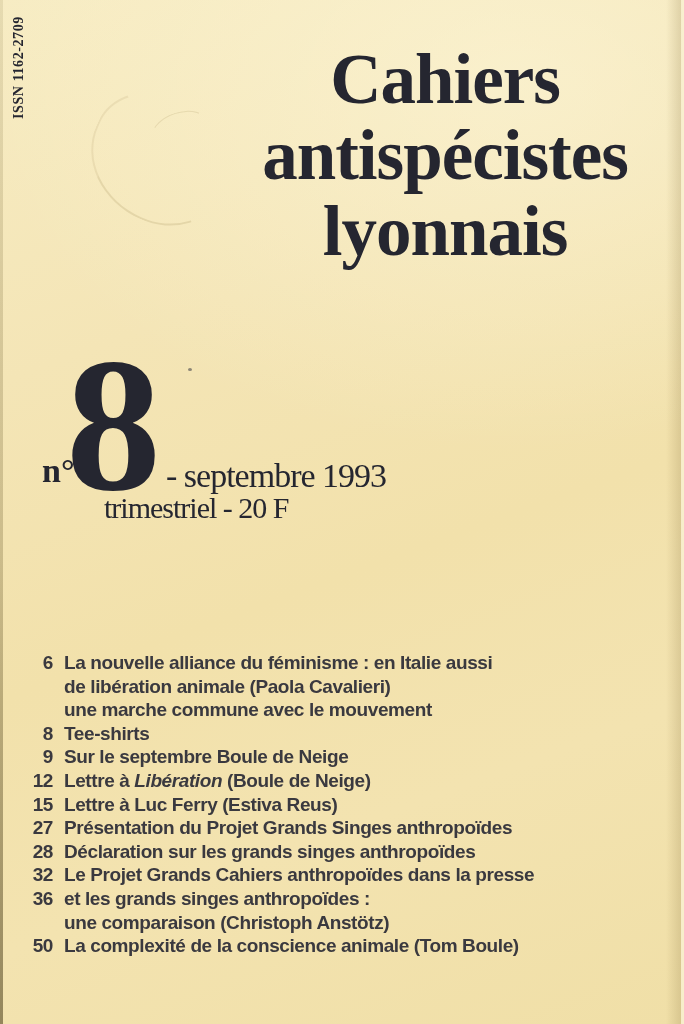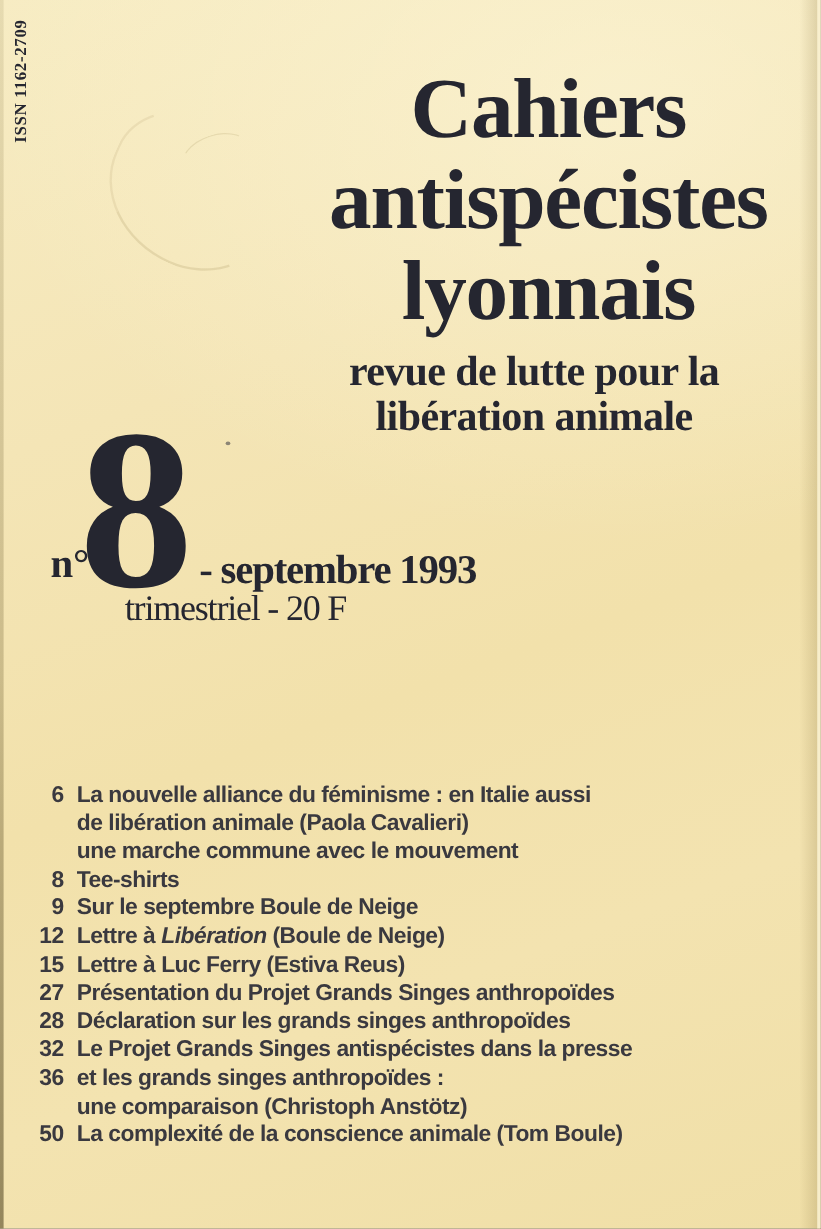--- a/index.html
+++ b/index.html
@@ -32,37 +32,37 @@
     border-radius:60%;transform:rotate(-18deg);}
   .speck{position:absolute;left:188px;top:368px;width:4px;height:3px;border-radius:50%;background:rgba(55,55,65,.55);}
 
   .issn{
     position:absolute;left:11px;top:119px;
     transform:rotate(-90deg);transform-origin:0 0;
     font-weight:bold;font-size:14px;letter-spacing:.6px;
     color:var(--ink);white-space:nowrap;
   }
   .title{
-    position:absolute;left:225px;top:41px;width:440px;margin:12px;
+    position:absolute;left:225px;top:41px;width:440px;margin:0;
     text-align:center;
     font-size:71px;line-height:76px;font-weight:bold;letter-spacing:-1px;
     color:var(--ink);
   }
   .title .tl{display:block;}
   .subtitle{
     position:absolute;left:225px;top:291px;width:440px;
     text-align:center;
     font-size:35px;line-height:37px;font-weight:bold;letter-spacing:-.5px;
     color:var(--ink);
   }
   .subtitle span{display:block;}
 
   .issue-no-label{position:absolute;left:42px;top:454px;font-size:34px;line-height:1;font-weight:bold;color:var(--ink);}
   .issue-number{position:absolute;left:66px;top:330px;font-size:190px;line-height:1;font-weight:bold;color:var(--ink);}
-  .issue-date{position:absolute;left:166px;top:459px;font-size:34px;line-height:1;font-weight:bold;letter-spacing:-1px;color:var(--ink);}
+  .issue-date{position:absolute;left:166px;top:459px;font-size:34px;line-height:1;font-weight:normal;letter-spacing:-1px;color:var(--ink);}
   .issue-freq{position:absolute;left:104px;top:493px;font-size:30px;line-height:1;font-weight:normal;letter-spacing:-1px;color:var(--ink);}
 
   .toc{
     position:absolute;left:30px;top:651px;width:610px;
     font-family:"Liberation Sans","DejaVu Sans",sans-serif;
     font-weight:bold;font-size:19px;line-height:23.6px;letter-spacing:-.4px;
     color:var(--ink-toc);
   }
   .toc-item{display:flex;}
   .toc-page{width:23px;text-align:right;margin-right:11px;flex:none;}
@@ -80,24 +80,20 @@
   <div class="speck"></div>
 
   <div class="issn">ISSN 1162-2709</div>
 
   <h1 class="title">
     <span class="tl">Cahiers</span>
     <span class="tl">antispécistes</span>
     <span class="tl">lyonnais</span>
   </h1>
 
-  <div class="subtitle">
-    <span>revue de lutte pour la</span>
-    <span>libération animale</span>
-  </div>
 
   <div class="issue-no-label">n°</div>
   <div class="issue-number">8</div>
   <div class="issue-date">- septembre 1993</div>
   <div class="issue-freq">trimestriel - 20 F</div>
 
   <div class="toc" id="toc">
       <div class="toc-item">
         <div class="toc-page">6</div>
         <div class="toc-text">
@@ -138,21 +134,21 @@
       </div>
       <div class="toc-item">
         <div class="toc-page">28</div>
         <div class="toc-text">
           <div class="toc-line"><span>Déclaration sur les grands singes anthropoïdes</span></div>
         </div>
       </div>
       <div class="toc-item">
         <div class="toc-page">32</div>
         <div class="toc-text">
-          <div class="toc-line"><span>Le Projet Grands Singes antispécistes dans la presse</span></div>
+          <div class="toc-line"><span>Le Projet Grands Cahiers anthropoïdes dans la presse</span></div>
         </div>
       </div>
       <div class="toc-item">
         <div class="toc-page">36</div>
         <div class="toc-text">
           <div class="toc-line"><span>et les grands singes anthropoïdes :</span></div>
           <div class="toc-line"><span>une comparaison (Christoph Anstötz)</span></div>
         </div>
       </div>
       <div class="toc-item">

